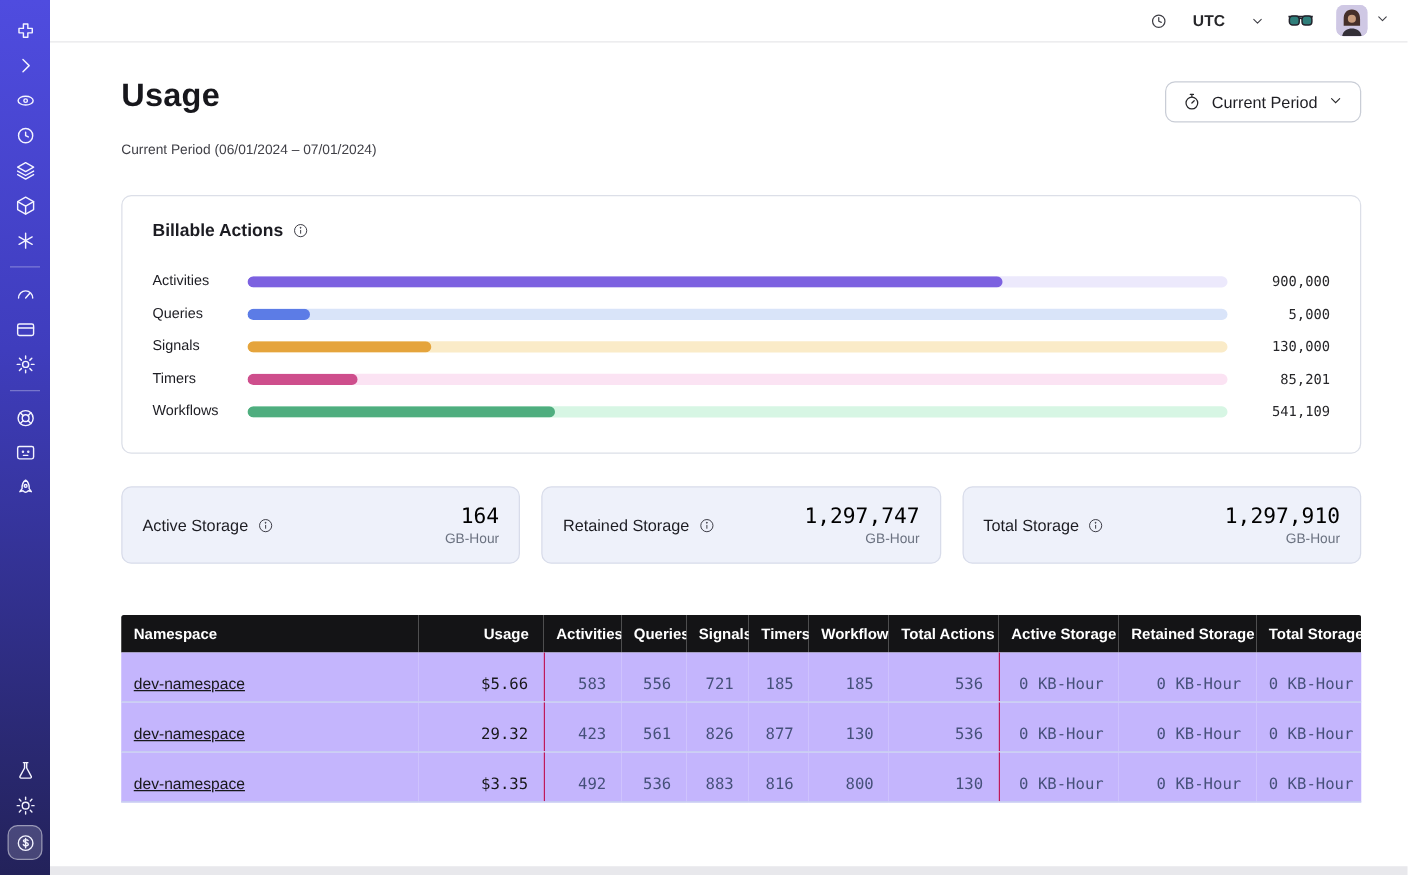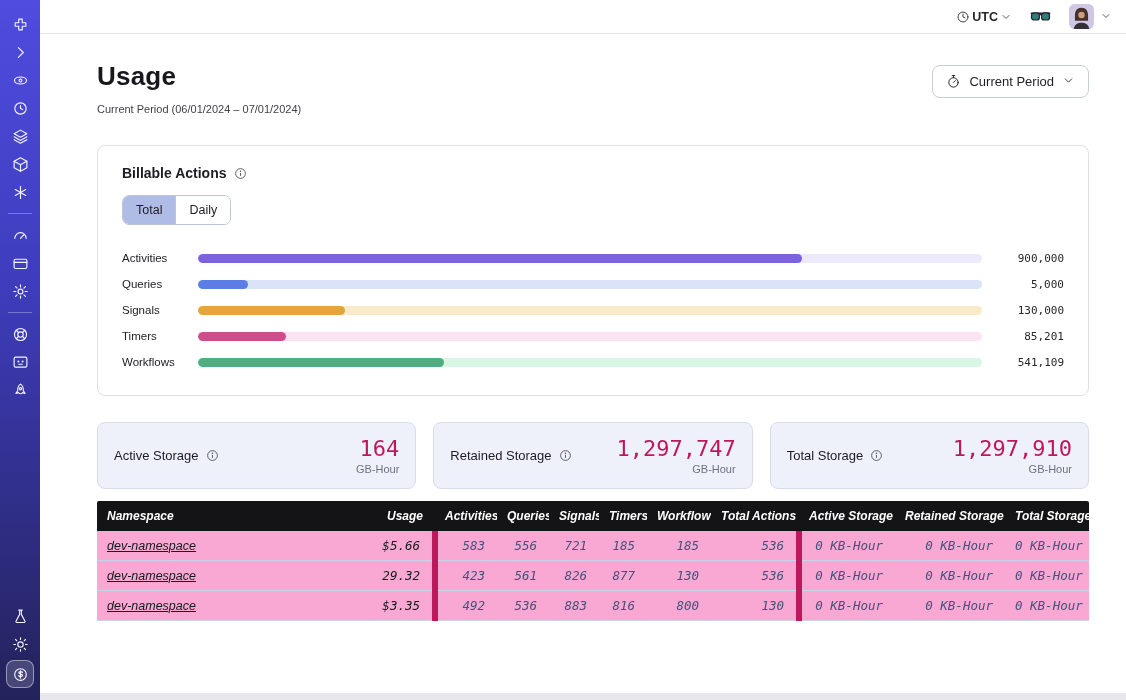--- a/index.html
+++ b/index.html
@@ -17,33 +17,33 @@
     stroke-width:1.6; stroke-linecap:round; stroke-linejoin:round; }
   .sb-div { width:24px; height:1px; background:rgba(255,255,255,.3); margin:7px 0; }
   .sb-spacer { flex:1; }
   .sb-active { background:rgba(255,255,255,.16); border:1px solid rgba(255,255,255,.45);
     border-radius:8px; width:28px; height:28px; }
 
   
   .topbar { position:absolute; left:40px; right:0; top:0; height:34px; background:#fff;
     border-bottom:1px solid #e7e7ea; display:flex; align-items:center; justify-content:flex-end;
     gap:18px; padding-right:14px; z-index:5; }
-  .tz-btn { display:flex; align-items:center; gap:2px; font-size:12.5px; font-weight:600;
+  .tz-btn { display:flex; align-items:center; gap:20px; font-size:12.5px; font-weight:600;
     color:#27272a; cursor:pointer; }
   .tz-btn svg, .chev svg { stroke:#3f3f46; fill:none; stroke-width:1.7; stroke-linecap:round; stroke-linejoin:round; }
   .user-menu { display:flex; align-items:center; gap:6px; cursor:pointer; }
   .avatar { width:25px; height:25px; border-radius:6px; overflow:hidden;
     background:linear-gradient(160deg,#d9d3ec,#bfb4de); display:block; }
 
   
   .content { position:absolute; left:40px; top:35px; right:0; bottom:0;
     padding:26px 37px 0 57px; background:#fff; overflow:hidden; }
   .title-row { display:flex; justify-content:space-between; align-items:flex-start;gap:42px; }
   h1 { font-size:26px; font-weight:600; color:#17171c; letter-spacing:.2px; }
-  .subtitle { font-size:11px; color:#3f3f46; margin-top:11px; }
+  .subtitle { font-size:11px; color:#3f3f46; margin-top:22px; }
   .period-btn { display:flex; align-items:flex-start; gap:8px; background:#fff;
     border:1px solid #c9cdd6; border-radius:8px; padding:8px 13px; font-size:13px;
     font-weight:500; color:#1f1f24; cursor:pointer; margin-top:4px; }
   .period-btn svg { stroke:#27272a; fill:none; stroke-width:1.6; stroke-linecap:round; }
 
   .banner { margin-top:27px; background:#e9edfc; border:1px solid #6575e4; border-radius:5px;
     padding:12px 15px; display:flex; align-items:center; gap:8px; font-size:12.5px; color:#1f2230; }
   .info-i svg { stroke:#33333c; fill:none; stroke-width:1.4; display:block; }
 
   
@@ -69,36 +69,36 @@
     align-items:center; justify-content:center; gap:3px; }
   .donut-val { font-size:13.5px; color:#1c1c22; }
   .donut-lbl { font-size:12.5px; color:#4a5578; }
 
   
   .storage-row { display:flex; gap:17px; margin-top:26px; }
   .storage-card { flex:1; background:#eef1fa; border:1px solid #d8dcea; border-radius:8px;
     padding:13px 16px; display:flex; align-items:center; justify-content:space-between; }
   .storage-label { display:flex; align-items:center; gap:7px; font-size:13px; color:#1c1c22; }
   .storage-val { text-align:right; }
-  .storage-num { font-size:22px; color:#be185d; }
+  .storage-num { font-size:17px; color:#000000; }
   .storage-unit { font-size:11px; color:#6b7280; margin-top:2px; }
 
   
-  .ns-table { width:100%; margin-top:12px; border-collapse:collapse; table-layout:fixed;font-style:italic; }
+  .ns-table { width:100%; margin-top:41px; border-collapse:collapse; table-layout:fixed; }
   .ns-table thead th { background:#141416; color:#fff; font-size:12px; font-weight:600;
     padding:8px 12px 8px 10px; text-align:right; white-space:nowrap; overflow:hidden; }
   .ns-table thead th:first-child { text-align:left; border-radius:2px 0 0 0; }
   .ns-table thead th:last-child { border-radius:0 2px 0 0; }
-  .ns-table tbody td { font-size:12.5px; padding:7px 12px 7px 10px; text-align:right;
-    border-bottom:1px solid #c9d3ee; white-space:nowrap; background:#f9a8d4; }
+  .ns-table tbody td { font-size:12.5px; padding:17px 12px 7px 10px; text-align:right;
+    border-bottom:1px solid #c9d3ee; white-space:nowrap; background:#c4b5fd; }
   .ns-table tbody td.ns-cell { text-align:left; }
   .ns-cell a { color:#18181b; font-size:12.5px; }
   td.num { color:#46517a; }
   td.cost { color:#18181b; }
-  td.div-l { border-left:6px solid #be185d; }
+  td.div-l { border-left:1px solid #be185d; }
   td.storage-bg { background:#e9eefb; color:#46517a; }
   .bottom-strip { position:absolute; left:0; right:0; bottom:0; height:7px; background:#e8e8ec; }
 </style>
 </head>
 <body>
 
 <nav class="sidebar">
   <span class="sb-icon">
     <svg viewBox="0 0 24 24">
         <path d="M9.5 4.5h5v5h5v5h-5v5h-5v-5h-5v-5h5z"></path>
@@ -264,24 +264,20 @@
   <section class="card">
     <div class="card-title">
       <span>Billable Actions</span>
       <span class="info-i">
         <svg width="13" height="13" viewBox="0 0 24 24">
             <circle cx="12" cy="12" r="9"></circle>
             <line x1="12" y1="11" x2="12" y2="16.5"></line>
             <circle cx="12" cy="7.8" r=".7" fill="#33333c"></circle>
           </svg>
         </span>
-    </div>
-    <div class="tabs">
-      <button class="tab active">Total</button>
-      <button class="tab">Daily</button>
     </div>
 
     <div class="chart-area">
       <div class="bars">
         <div class="bar-row">
           <span class="bar-label">Activities</span>
           <span class="track" style="background: rgb(236, 233, 252);">
               <span class="fill" style="width: 77%; background: rgb(124, 97, 224);"></span>
             </span>
           <span class="bar-value mono">900,000</span>

